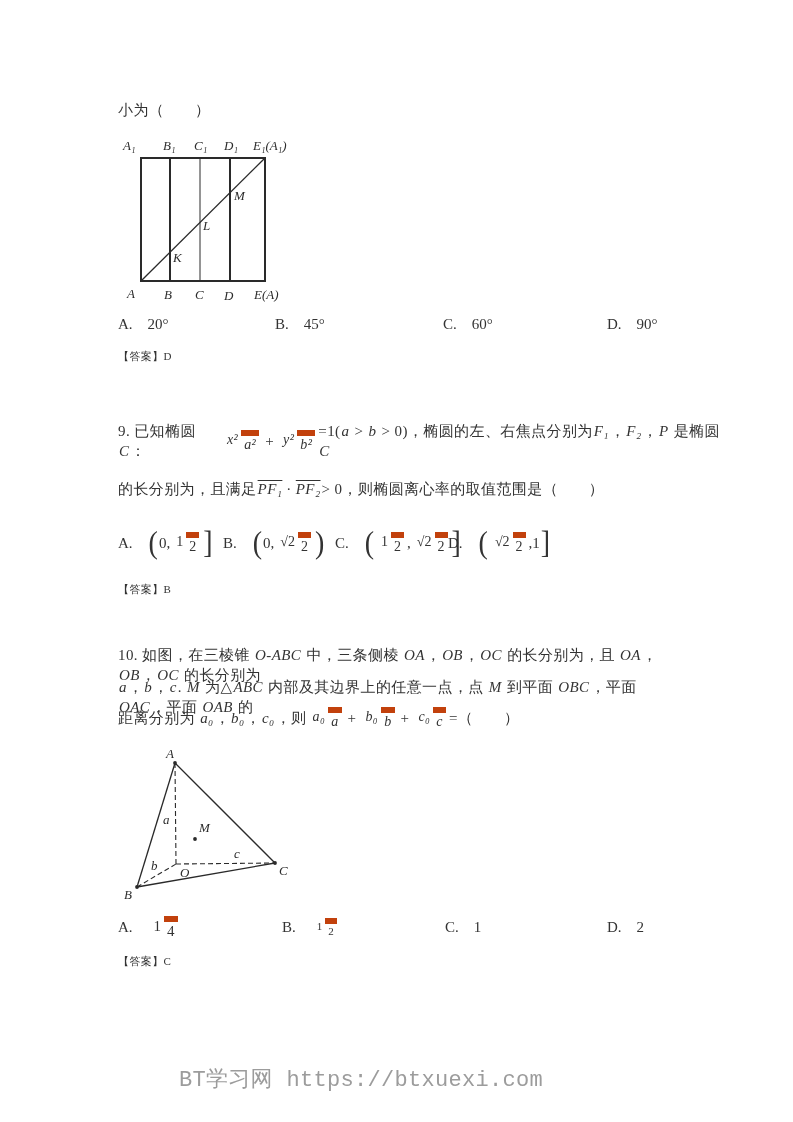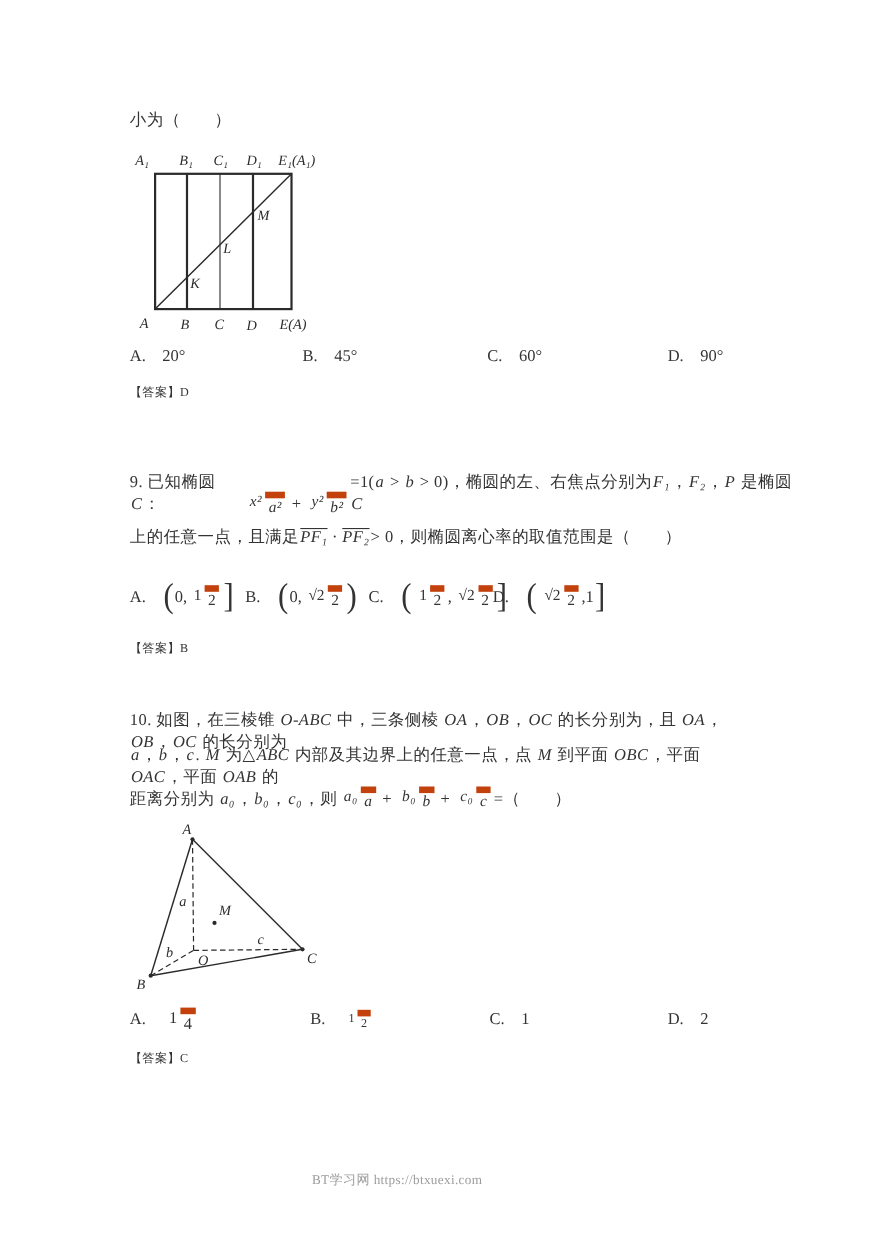--- a/index.html
+++ b/index.html
@@ -3,35 +3,35 @@
 <meta charset="utf-8">
 <style>
   html,body { margin:0; padding:0; background:#ffffff; }
   .page {
     position:relative; width:722px; height:1122px; background:#fff;
     font-family:"Liberation Serif","DejaVu Serif",serif;
     color:#333; overflow:hidden;
   }
   .abs { position:absolute; }
   .cn { font-size:15px; letter-spacing:0.4px; line-height:1.35; }
-  .row { display:flex; align-items:flex-end; }
+  .row { display:flex; align-items:center; }
   .mi { font-style:italic; font-family:"Liberation Serif","DejaVu Serif",serif; padding:0 1px; }
   .frac { display:inline-flex; align-items:center; text-align:center; margin:0 3px; font-size:14px; line-height:1; }
   .frac .fnum { padding:0 3px 2px; }
   .frac .fden { border-top:6px solid #c2410c; padding:2px 3px 0; }
   .frac.it .fnum, .frac.it .fden { font-style:italic; }
   .frac.big { font-size:15px; }
   .frac.small { font-size:11px; }
   .op { margin:0 3px; }
   .br { display:inline-block; font-size:28px; font-weight:300; line-height:1; transform:scaleY(1.12); margin:0 1px; font-family:"Liberation Serif",serif; }
   .vec { font-style:italic; text-decoration:overline; padding:0 1px; }
   .choice { display:flex; align-items:center; font-size:15px; }
   .choice .choice-letter { margin-right:15px; }
   .answer-line { font-size:11px; letter-spacing:0.4px; }
-  .footer { width:100%; text-align:center; font-family:Liberation Serif, serif; font-size:12px; color:#9c9c9c; letter-spacing:0.3px; }
+  .footer { width:100%; text-align:center; font-family:Liberation Mono, monospace; font-size:22px; color:#9c9c9c; letter-spacing:0.3px; }
   svg { display:block; }
   svg text { font-family:"Liberation Serif","DejaVu Serif",serif; font-style:italic; font-size:13px; fill:#2c2c2c; }
 </style>
 </head>
 <body>
 
 <div class="page">
 
   <div class="abs cn" style="left:118px; top:100px;">小为（　　）</div>
 
@@ -91,21 +91,21 @@
     </span>
     <span class="op">+</span>
     <span class="frac it">
       <span class="fnum">y²</span>
       <span class="fden">b²</span>
     </span>
     <span><span>=1(</span><span class="mi">a</span><span> &gt; </span><span class="mi">b</span><span> &gt; 0)</span><span>，椭圆的左、右焦点分别为</span><span class="mi">F₁</span><span>，</span><span class="mi">F₂</span><span>，</span><span class="mi">P</span><span> 是椭圆</span><span class="mi">C</span></span>
   </div>
 
   <div class="abs row cn" style="left:118px; top:479px;">
-    <span><span>上的任意一点，且满足</span></span>
+    <span><span>的长分别为，且满足</span></span>
     <span class="vec">PF₁</span>
     <span class="op">·</span>
     <span class="vec">PF₂</span>
     <span><span> &gt; 0，则椭圆离心率的取值范围是（　　）</span></span>
   </div>
 
   <div class="choice abs" style="left:118px; top:518px; height:50px;">
     <span class="choice-letter">A.</span>
     <span class="br">(</span>
     <span>0</span>

